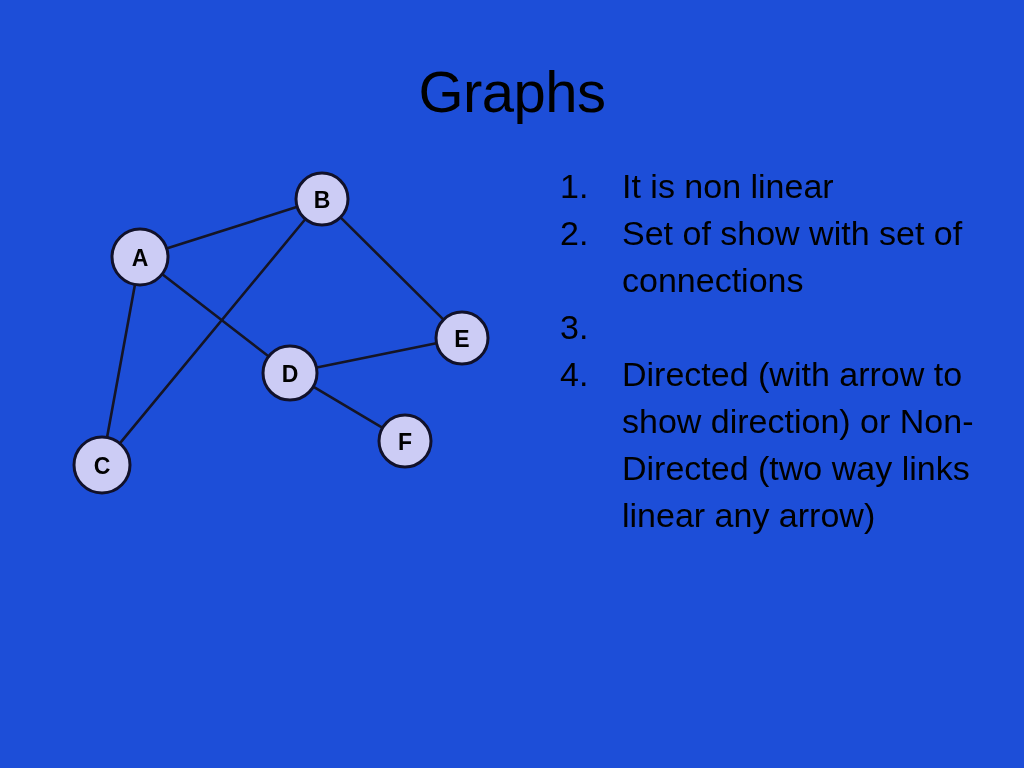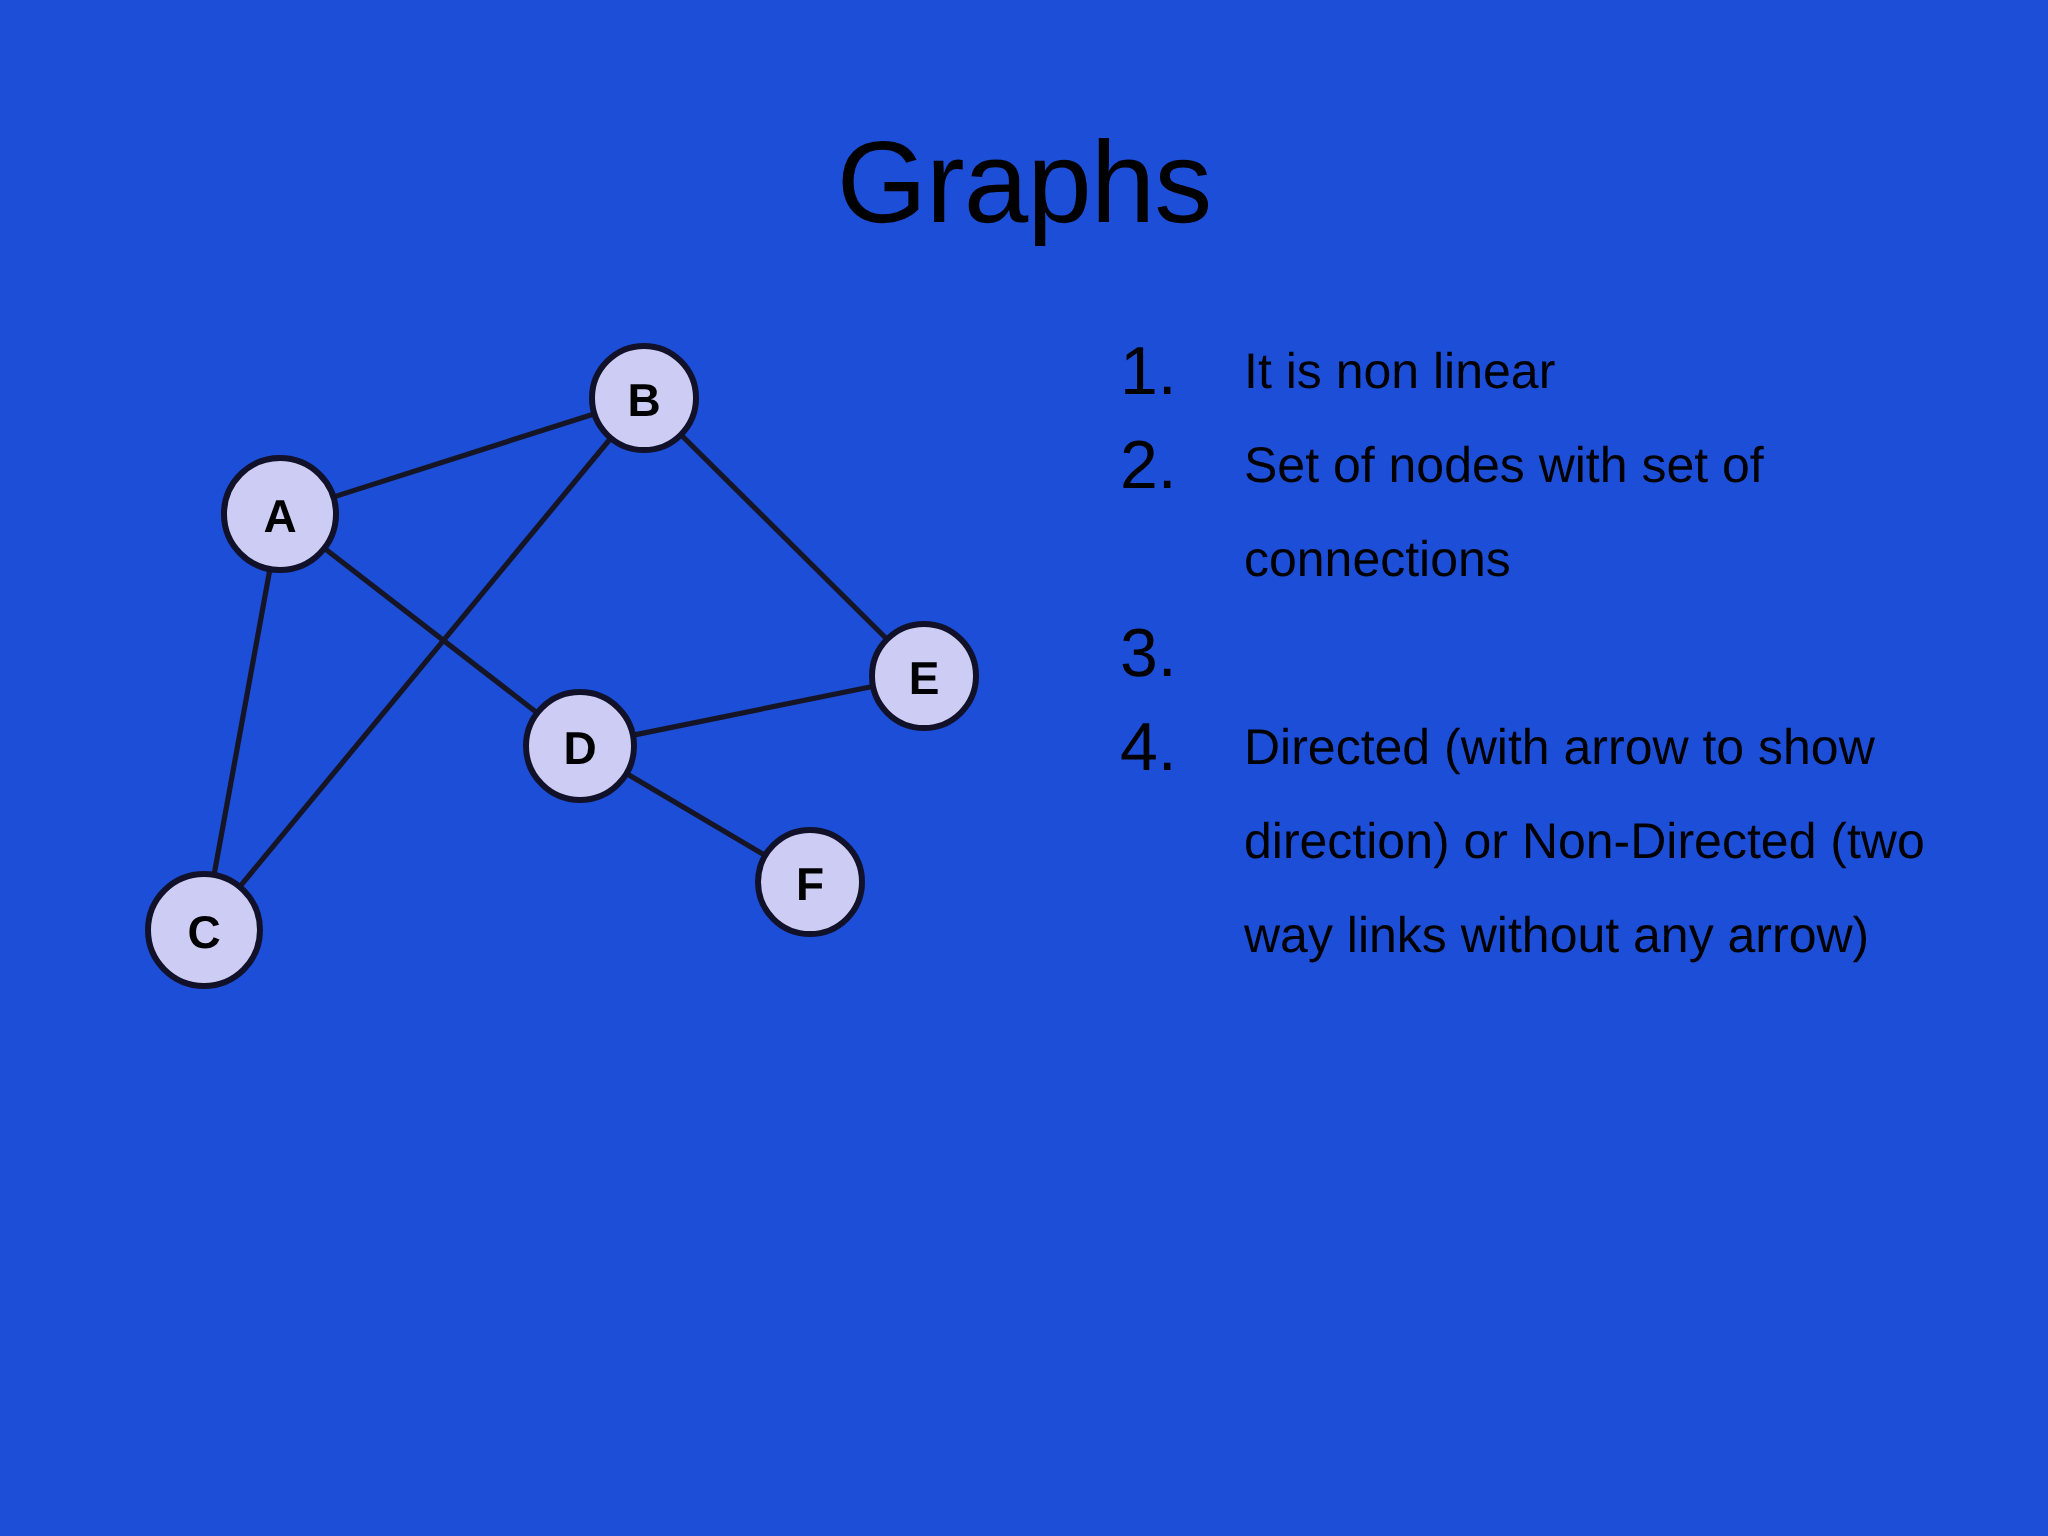--- a/index.html
+++ b/index.html
@@ -94,21 +94,21 @@
   }
   .bullet-num {
     flex: 0 0 auto;
     width: 62px;
     text-align: left;
     font-size: 34px;
     line-height: 47px;
   }
   .bullet-text {
     flex: 1 1 auto;
-    font-size: 25px;
+    font-size: 34px;
     line-height: 47px;
     white-space: pre-line;
   }
 </style>
 </head>
 <body>
 
 <div id="slide">
 
   <div id="slide-title">Graphs</div>
@@ -153,24 +153,24 @@
     </svg>
   </div>
 
   <div id="bullet-list">
       <div class="bullet-row">
         <div class="bullet-num">1.</div>
         <div class="bullet-text">It is non linear</div>
       </div>
       <div class="bullet-row">
         <div class="bullet-num">2.</div>
-        <div class="bullet-text">Set of nodes with set of connections</div>
+        <div class="bullet-text">Set of show with set of connections</div>
       </div>
       <div class="bullet-row">
         <div class="bullet-num">3.</div>
       </div>
       <div class="bullet-row">
         <div class="bullet-num">4.</div>
-        <div class="bullet-text">Directed (with arrow to show direction) or Non-Directed (two way links without any arrow)</div>
+        <div class="bullet-text">Directed (with arrow to show direction) or Non-Directed (two way links linear any arrow)</div>
       </div>
     </div>
 
 </div>
 
 </body></html>

